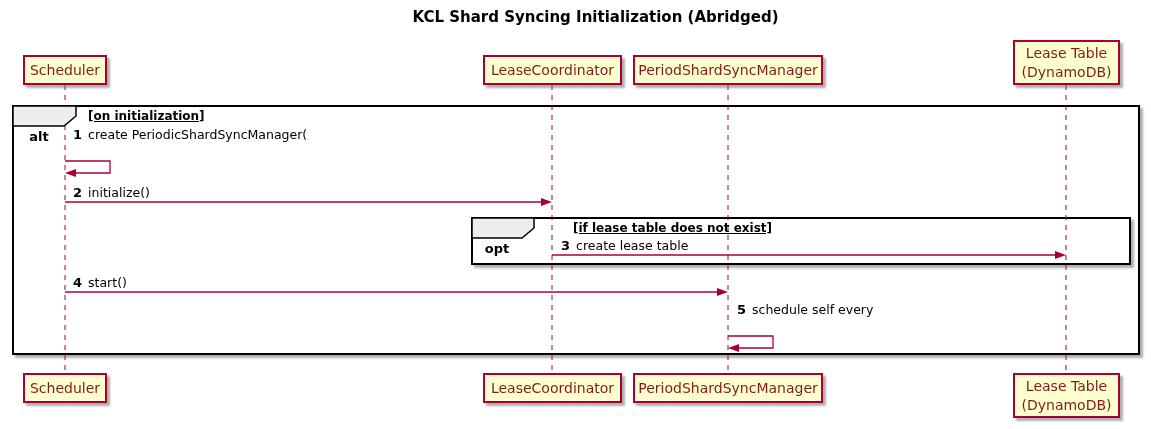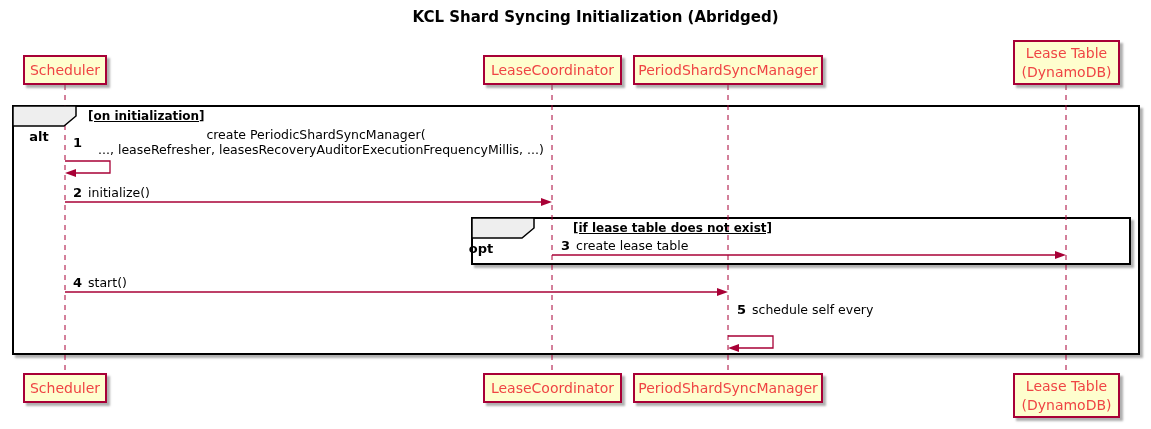--- a/index.html
+++ b/index.html
@@ -15,21 +15,21 @@
 
   .svg-layer { position:absolute; left:0; top:0; }
 
   .op-label { position:absolute; display:flex; align-items:center; justify-content:center;
               font-size:13px; font-weight:bold; color:#000; padding-bottom:2px;margin-top:21px; }
   .guard { position:absolute; font-size:12px; font-weight:bold; color:#000; white-space:nowrap;text-decoration:underline; }
 
   .participant { position:absolute; background:#FEFECE; border:2px solid #A80036;
                  box-shadow:3px 3px 2px rgba(110,110,110,.55);
                  display:flex; flex-direction:column; align-items:center; justify-content:center;
-                 font-size:14px; color:#ef4444; text-align:center; line-height:19px; box-sizing:border-box; }
+                 font-size:14px; color:#7f1d1d; text-align:center; line-height:19px; box-sizing:border-box; }
 
   .msg { position:absolute; display:flex; align-items:center; gap:6px;
          font-size:12.5px; color:#000; white-space:nowrap; }
   .msg .num { font-weight:bold; font-size:13px; }
   .msg .lines { display:flex; flex-direction:column; line-height:15px;align-items:center; }
   .msg .l2 { padding-left:10px; }
 </style>
 </head>
 <body>
 
@@ -61,21 +61,21 @@
 
     <path d="M728 336 H773 V348 H735" fill="none" stroke="#A80036" stroke-width="1.3"></path>
     <polygon points="728,348 739,344 739,352" fill="#A80036"></polygon>
 
     <polygon points="13,106 76,106 76,116 64,126 13,126" fill="#EEEEEE" stroke="#000" stroke-width="1.5"></polygon>
     <polygon points="472,218 534,218 534,228 522,238 472,238" fill="#EEEEEE" stroke="#000" stroke-width="1.5"></polygon>
   </svg>
 
   <div class="op-label" style="left:13px; top:106px; width:52px; height:19px;">alt</div>
   <div class="guard" style="left:88px; top:109px;">[on initialization]</div>
-  <div class="op-label" style="left:456px; top:218px; width:50px; height:19px;">opt</div>
+  <div class="op-label" style="left:472px; top:218px; width:50px; height:19px;">opt</div>
   <div class="guard" style="left:557px; top:221px;margin-left:16px;">[if lease table does not exist]</div>
 
   <div class="participant" style="left:23px; top:55px; width:84px; height:30px;">
     <span>Scheduler</span>
   </div>
   <div class="participant" style="left:483px; top:55px; width:139px; height:30px;">
     <span>LeaseCoordinator</span>
   </div>
   <div class="participant" style="left:633px; top:55px; width:190px; height:30px;">
     <span>PeriodShardSyncManager</span>
@@ -96,21 +96,20 @@
   </div>
   <div class="participant" style="left:1013px; top:373px; width:107px; height:45px;">
     <span>Lease Table</span>
     <span>(DynamoDB)</span>
   </div>
 
   <div class="msg" style="left:73px; top:127px;">
     <span class="num">1</span>
     <span class="lines">
       <span class="l1">create PeriodicShardSyncManager(</span>
-      <span class="l2">..., leaseRefresher, leasesRecoveryAuditorExecutionFrequencyMillis, ...)</span>
     </span>
   </div>
 
   <div class="msg" style="left:73px; top:185px;">
     <span class="num">2</span>
     <span>initialize()</span>
   </div>
 
   <div class="msg" style="left:561px; top:238px;">
     <span class="num">3</span>

